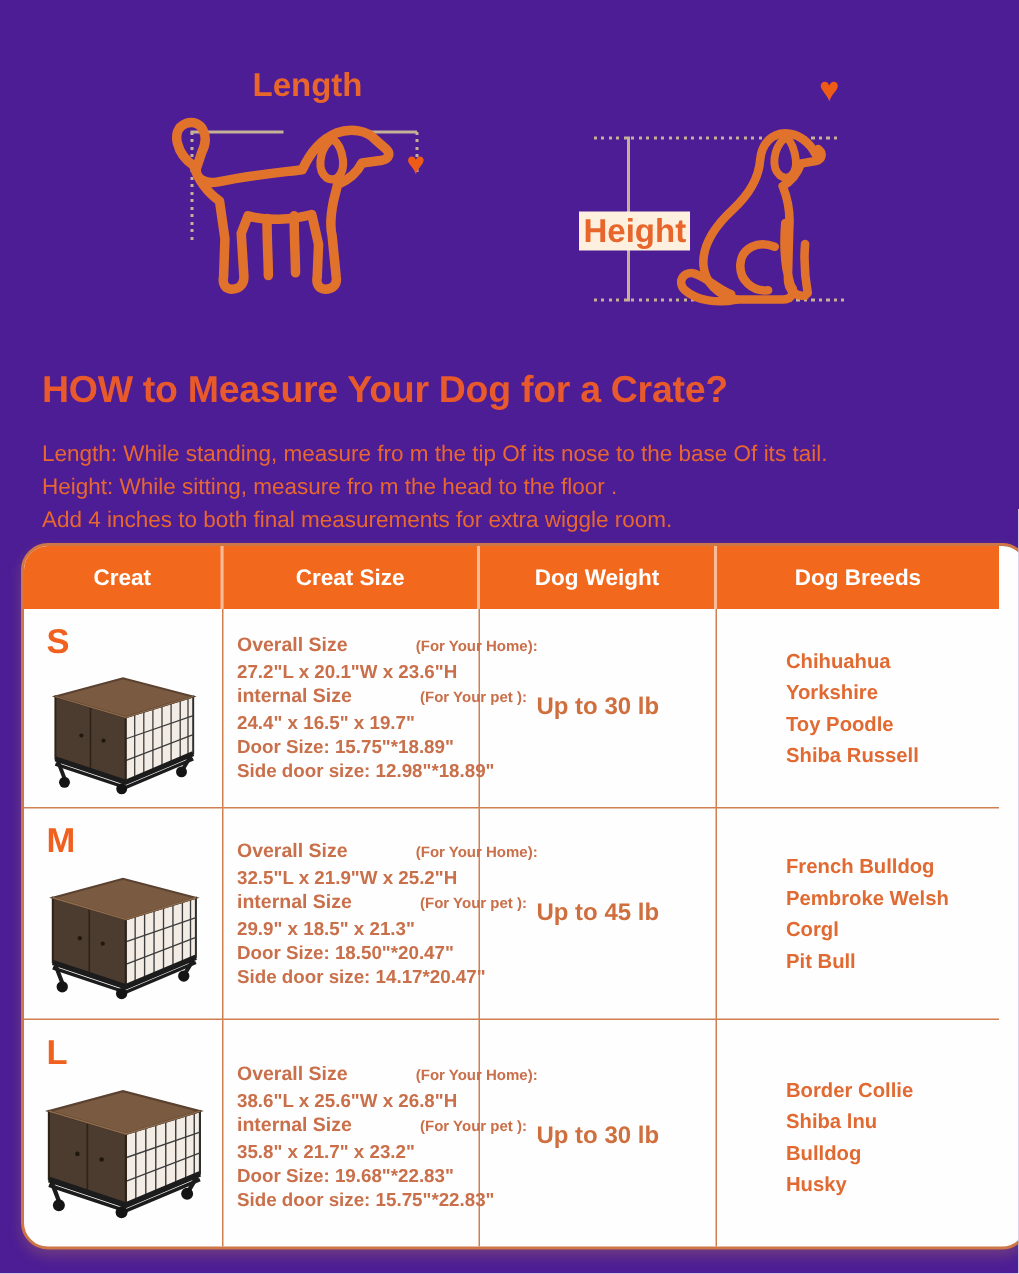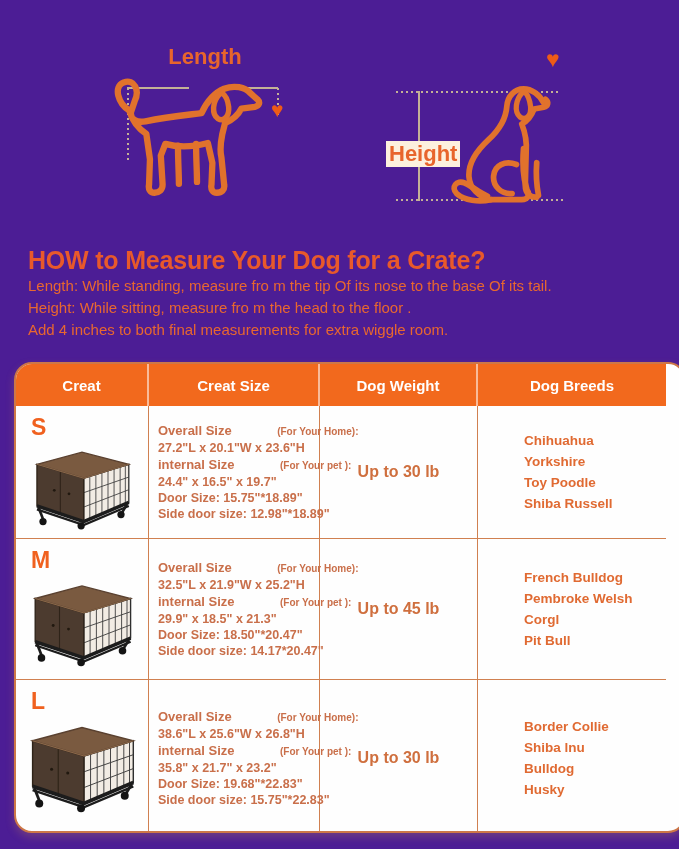--- a/index.html
+++ b/index.html
@@ -15,21 +15,21 @@
   .vdot{position:absolute;width:2px;
     background-image:repeating-linear-gradient(to bottom,#c4b196 0 2px,transparent 2px 5px);}
   .hdot{position:absolute;height:2px;
     background-image:repeating-linear-gradient(to right,#c4b196 0 2px,transparent 2px 5px);}
   .heart{position:absolute;color:#ee5b17;line-height:1;}
   .dog-svg{position:absolute;}
   .dog-svg path{fill:none;stroke:#e1722c;stroke-linecap:round;stroke-linejoin:round;}
 
   
   .title{position:absolute;left:28px;top:246px;margin:0;font-size:25px;font-weight:700;color:#e8592b;letter-spacing:-0.2px;}
-  .instructions{position:absolute;left:28px;top:275px;font-size:15px;line-height:22px;color:#e8672f;font-weight:500;}
+  .instructions{position:absolute;left:28px;top:292px;font-size:15px;line-height:22px;color:#e8672f;font-weight:500;}
   .instructions p{margin:0;}
 
   
   .crate-table{
     position:absolute;left:14px;top:362px;width:672px;height:471px;
     display:grid;grid-template-columns:133px 171px 158px 188px;grid-template-rows:42px 133px 141px 155px;
     background:#fefefe;border:2px solid #cd7747;border-radius:18px;overflow:hidden;
     box-sizing:border-box;box-shadow:0 4px 9px rgba(205,140,80,.28);
   }
   .hcell{

